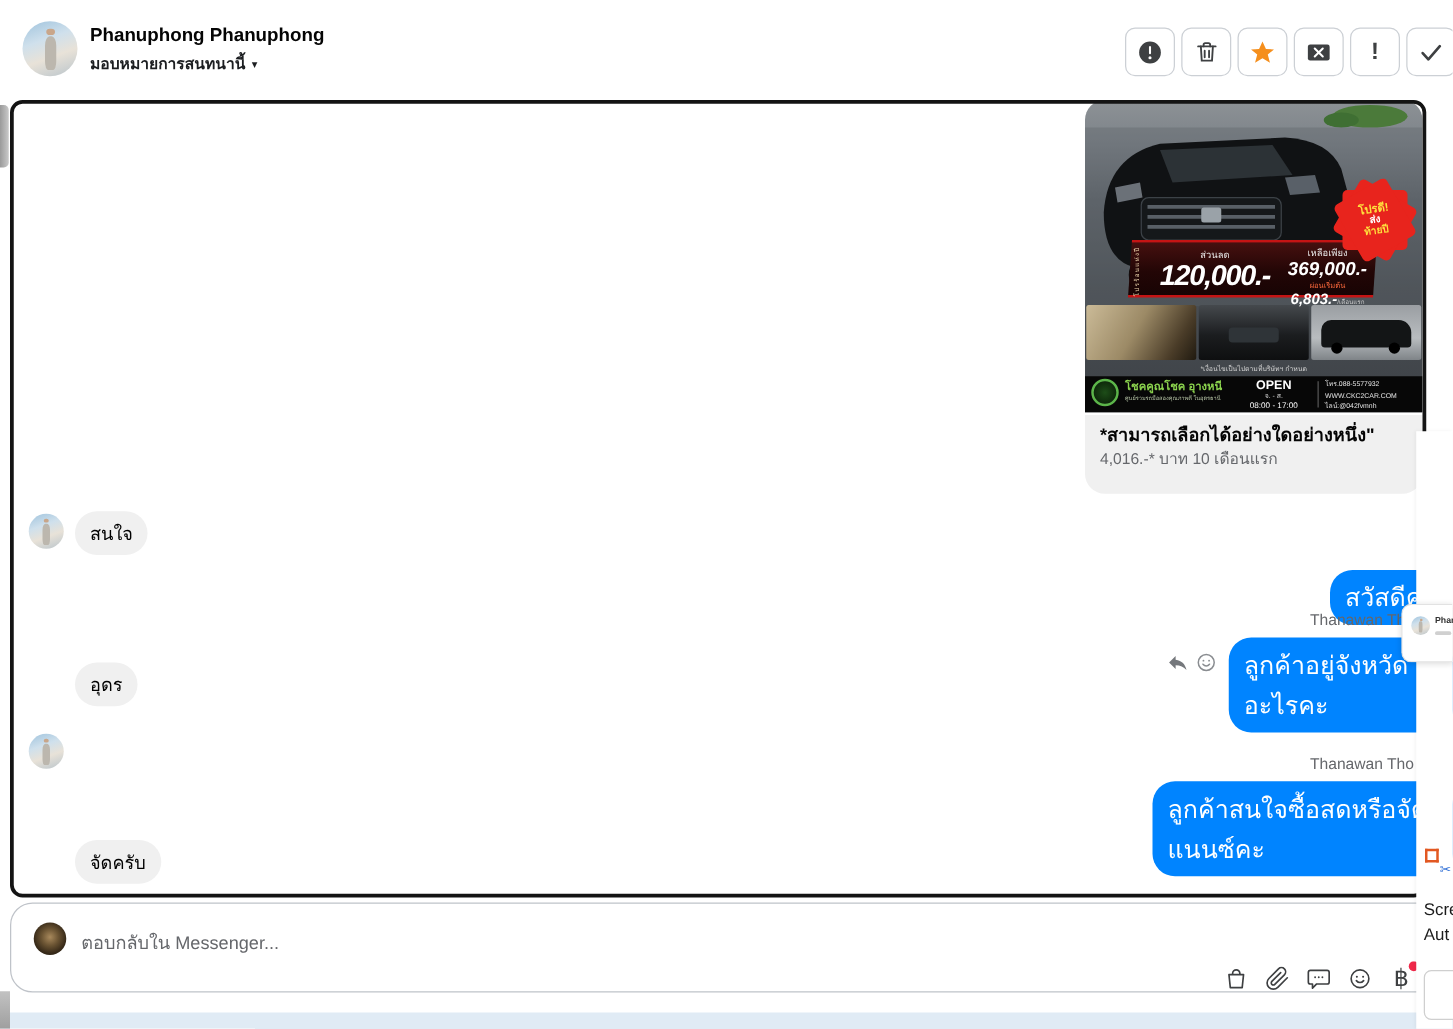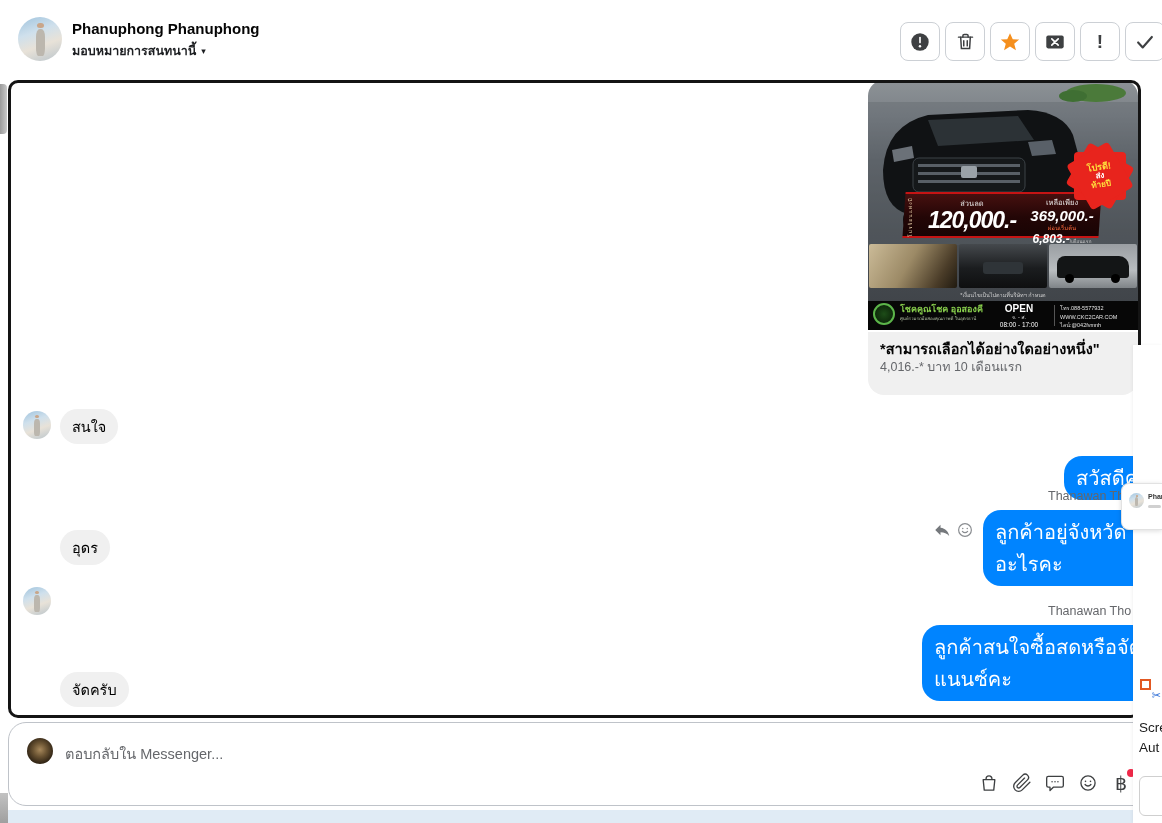--- a/index.html
+++ b/index.html
@@ -187,21 +187,21 @@
       <div class="abs" style="left:8px;top:12px;width:72px;height:22px;background:#131516;border-radius:8px 10px 3px 3px;"></div>
       <div class="abs" style="left:16px;top:30px;width:9px;height:9px;background:#000;border-radius:50%;"></div>
       <div class="abs" style="left:62px;top:30px;width:9px;height:9px;background:#000;border-radius:50%;"></div>
     </div>
 
     <div class="abs terms" style="left:0;top:211px;">*เงื่อนไขเป็นไปตามที่บริษัทฯ กำหนด</div>
 
     <div class="abs ad-footer" style="left:0;top:221px;width:270px;height:29px;">
       <div class="abs dealer-logo" style="left:5px;top:2px;"></div>
       <div class="abs" style="left:32px;top:4px;width:85px;">
-        <div class="dealer-name">โชคคูณโชค อุอสองคี</div>
+        <div class="dealer-name">โชคคูณโชค อุางหนี</div>
         <div class="dealer-tag">ศูนย์รวมรถมือสองคุณภาพดี ในอุดรธานี</div>
       </div>
       <div class="abs" style="left:122px;top:3px;width:58px;text-align:center;">
         <div class="open-lbl">OPEN</div>
         <div class="open-days">จ. - ส.</div>
         <div class="open-hrs">08:00 - 17:00</div>
       </div>
       <div class="abs" style="left:186px;top:4px;width:1px;height:21px;background:#555;"></div>
       <div class="abs contact-line" style="left:192px;top:3px;width:76px;">
         <div>โทร.088-5577932</div>
@@ -240,21 +240,21 @@
 
 <div class="abs avatar-person msg-avatar" style="left:23px;top:559px;"></div>
 <div class="abs bubble-gray" style="left:60px;top:530px;">อุดร</div>
 
 <div class="abs sender-label" style="left:1048px;top:604px;">Thanawan Tho</div>
 <div class="abs bubble-blue" style="left:922px;top:625px;">ลูกค้าสนใจซื้อสดหรือจัดแนนซ์คะ</div>
 
 <div class="abs avatar-person msg-avatar" style="left:23px;top:674px;"></div>
 <div class="abs bubble-gray" style="left:60px;top:672px;">จัดครับ</div>
 
-<div class="abs composer" style="left:8px;top:722px;width:1146px;height:84px;">
+<div class="abs composer" style="left:8px;top:722px;width:1146px;height:72px;">
   <div class="abs" style="left:18px;top:15px;width:26px;height:26px;border-radius:50%;background:radial-gradient(circle at 50% 45%, #a8895c 0%, #6b5433 35%, #3a2c1a 65%, #151008 100%);"></div>
   <div class="abs placeholder" style="left:56px;top:19px;">ตอบกลับใน Messenger...</div>
 
   <div class="abs c-icon" style="left:977px;top:770px;position:fixed;left:977px;top:770px;">
   </div>
 
   <div class="abs" style="left:969px;top:49px;display:flex;gap:11px;align-items:center;">
     <div class="c-icon">
       <svg width="20" height="20" viewBox="0 0 24 24" fill="none" stroke="#3e4042" stroke-width="1.6" stroke-linejoin="round">
         <path d="M5 8h14l-1.3 12.5H6.3L5 8z"></path>

